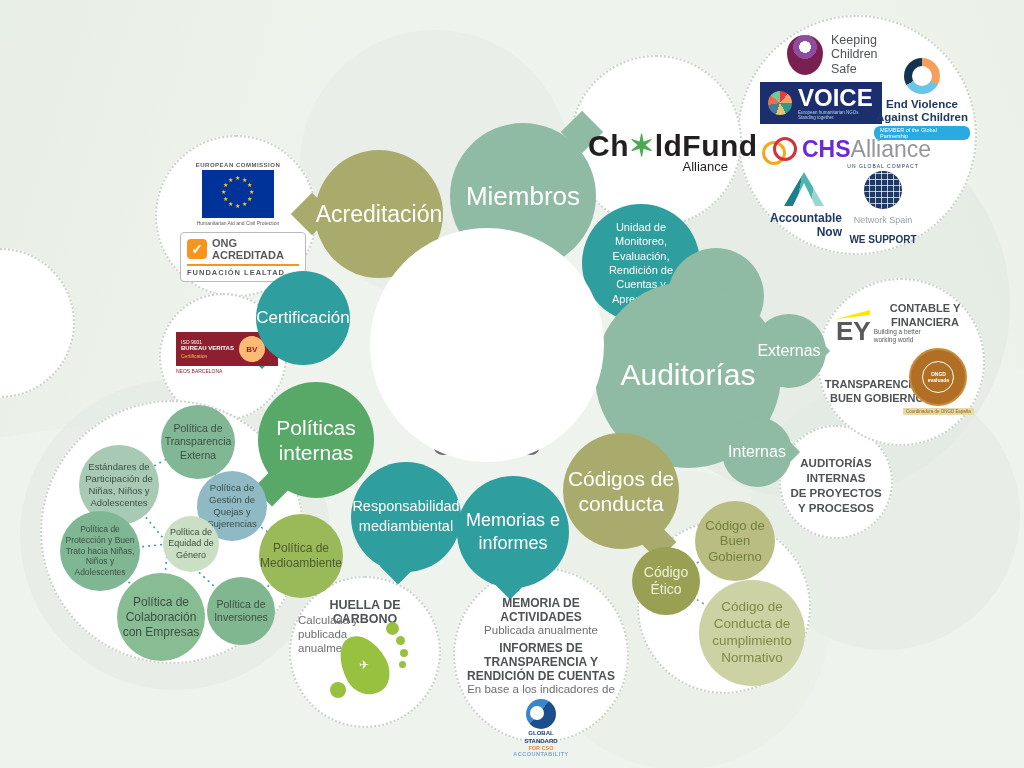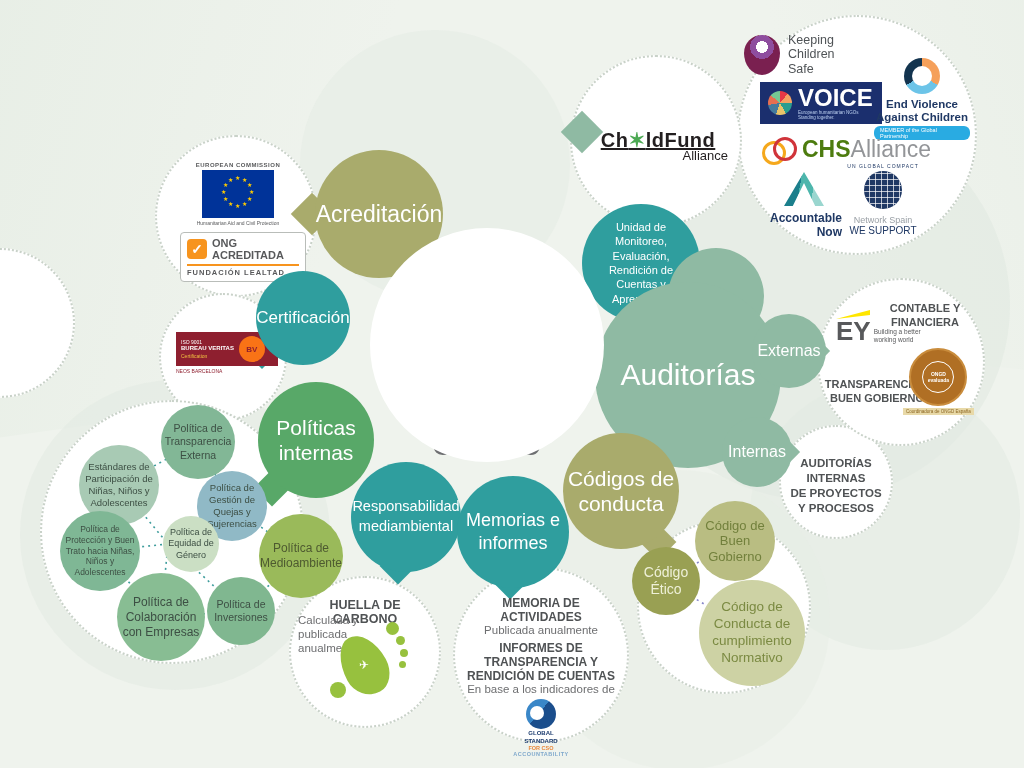--- a/index.html
+++ b/index.html
@@ -33,23 +33,23 @@
   .ong-box{width:112px;border:1px solid #b9bdb9;border-radius:4px;background:#fff;padding:4px 6px;}
   .ong-row{display:flex;align-items:center;gap:5px;}
   .ong-check{width:20px;height:20px;border-radius:4px;background:#f7941e;color:#fff;
              font-size:14px;font-weight:700;display:flex;align-items:center;justify-content:center;}
   .ong-name{color:#58595b;font-weight:700;font-size:11px;line-height:1.1;text-align:left;}
   .ong-sub{border-top:2px solid #f7941e;margin-top:3px;padding-top:2px;font-size:7.5px;
            letter-spacing:1px;color:#58595b;font-weight:700;}
   .bv-box{width:92px;background:#8e1f2f;color:#fff;display:flex;align-items:center;
           padding:4px 5px;gap:5px;}
   .bv-txt{text-align:left;line-height:1.2;}
-  .bv-seal{width:26px;height:26px;border-radius:50%;background:#f97316;color:#8e1f2f;
+  .bv-seal{width:26px;height:26px;border-radius:50%;background:#fdba74;color:#8e1f2f;
            font-size:8px;display:flex;align-items:center;justify-content:center;font-weight:700;}
-  .cf-logo{font-size:20px;color:#231f20;font-weight:600;letter-spacing:.5px;text-decoration:underline;}
+  .cf-logo{font-size:30px;color:#231f20;font-weight:600;letter-spacing:.5px;}
   .cf-person{color:#4ca953;font-weight:700;}
   .kcs-icon{width:36px;height:40px;border-radius:50% 50% 50% 50%/45% 45% 55% 55%;
             background:radial-gradient(circle at 50% 30%, #ffffff 0 6px, #8e4d9e 6px 12px, #7a2050 12px);}
   .voice-box{background:#1b2f6e;color:#fff;display:flex;align-items:center;gap:6px;padding:4px 8px;}
   .voice-star{width:24px;height:24px;border-radius:50%;
       background:conic-gradient(#e63946 0 40deg,#f4a261 40deg 90deg,#2a9d8f 90deg 150deg,#e9c46a 150deg 200deg,#457b9d 200deg 260deg,#e76f51 260deg 310deg,#76c893 310deg 360deg);}
   .evac-icon{width:36px;height:36px;border-radius:50%;
       background:conic-gradient(#f5a05a 0 120deg,#6cc4e8 120deg 240deg,#13344f 240deg 360deg);
       position:relative;}
   .evac-icon::after{content:"";position:absolute;inset:8px;background:#fff;border-radius:50%;}
@@ -89,21 +89,21 @@
 <div class="ray" style="left:-200px;top:-100px;width:900px;height:500px;background:linear-gradient(115deg,rgba(214,227,213,.45),rgba(214,227,213,0) 60%);transform:rotate(-8deg);"></div>
 <div class="ray" style="left:400px;top:-150px;width:900px;height:500px;background:linear-gradient(245deg,rgba(214,227,213,.4),rgba(214,227,213,0) 55%);transform:rotate(6deg);"></div>
 <div class="blob" style="left:620px;top:110px;width:390px;height:390px;background:#e1eae1;opacity:.6;"></div>
 <div class="blob" style="left:750px;top:380px;width:270px;height:270px;background:#e1eae1;opacity:.55;"></div>
 <div class="blob" style="left:300px;top:30px;width:270px;height:270px;background:#e4ece3;opacity:.5;"></div>
 <div class="blob" style="left:20px;top:380px;width:310px;height:310px;background:#e1eae1;opacity:.55;"></div>
 <div class="blob" style="left:530px;top:470px;width:300px;height:300px;background:#e6eee5;opacity:.45;"></div>
 <div class="circle white" style="left:-75px;top:248px;width:150px;height:150px;"></div>
 
 <div class="circle white" style="left:737px;top:15px;width:240px;height:240px;"></div>
-<div class="lbl" style="left:744px;top:33px;display:flex;gap:8px;align-items:center;z-index:4;">
+<div class="lbl" style="left:787px;top:33px;display:flex;gap:8px;align-items:center;z-index:4;">
   <div class="kcs-icon"></div>
   <div class="txt-dark" style="font-size:12.5px;line-height:1.15;width:64px;text-align:left;">Keeping Children Safe</div>
 </div>
 <div class="lbl voice-box" style="left:760px;top:82px;width:106px;">
   <div class="voice-star"></div>
   <div style="text-align:left;">
     <div style="font-weight:700;font-size:24px;line-height:1;">VOICE</div>
     <div style="font-size:4.5px;color:#bcd0f0;">European humanitarian NGOs</div>
     <div style="font-size:4.5px;color:#bcd0f0;">Standing together.</div>
   </div>
@@ -111,31 +111,31 @@
 <div class="lbl" style="left:874px;top:58px;width:96px;display:flex;flex-direction:column;align-items:center;z-index:4;">
   <div class="evac-icon"></div>
   <div class="navy" style="font-weight:700;font-size:11.5px;line-height:1.1;margin-top:4px;text-align:center;">End Violence Against Children</div>
   <div class="evac-badge" style="margin-top:3px;">MEMBER of the Global Partnership</div>
 </div>
 <div class="lbl" style="left:762px;top:136px;display:flex;align-items:center;gap:6px;z-index:4;">
   <div class="chs-rings">
         <i class="chs-r1"></i>
         <i class="chs-r2"></i>
       </div>
-  <div style="font-size:23px;font-weight:700;"><span style="color:#4d7c0f;">CHS</span><span style="color:#939598;font-weight:400;">Alliance</span></div>
+  <div style="font-size:23px;font-weight:700;"><span style="color:#6d28d9;">CHS</span><span style="color:#939598;font-weight:400;">Alliance</span></div>
 </div>
 <div class="lbl" style="left:766px;top:172px;width:76px;display:flex;flex-direction:column;align-items:center;z-index:4;">
   <div class="an-icon"></div>
   <div class="navy" style="font-weight:700;font-size:12px;line-height:1.15;margin-top:6px;text-align:right;">Accountable Now</div>
 </div>
 <div class="lbl" style="left:840px;top:163px;width:86px;display:flex;flex-direction:column;align-items:center;z-index:4;">
   <div style="font-size:5px;color:#1f3864;letter-spacing:1px;">UN GLOBAL COMPACT</div>
   <div class="ungc-globe" style="margin-top:2px;"></div>
   <div style="font-size:9px;color:#9aa0a6;margin-top:6px;">Network Spain</div>
-  <div class="navy" style="font-size:10px;font-weight:400;">WE SUPPORT</div>
+  <div class="navy" style="font-size:10px;font-weight:700;margin-top:9px;">WE SUPPORT</div>
 </div>
 
 <div class="circle white" style="left:570px;top:55px;width:172px;height:172px;"></div>
 <div class="lbl" style="left:588px;top:128px;width:140px;text-align:center;z-index:4;">
   <span class="cf-logo"><span>Ch</span><span class="cf-person">✶</span><span>ldFund</span></span>
   <div style="font-size:13px;color:#231f20;text-align:right;margin-top:-4px;">Alliance</div>
 </div>
 
 <div class="circle white" style="left:155px;top:135px;width:162px;height:162px;"></div>
 <div class="lbl" style="left:190px;top:162px;width:96px;display:flex;flex-direction:column;align-items:center;z-index:4;">
@@ -253,20 +253,23 @@
     <line x1="666" y1="581" x2="752" y2="633"></line>
   </g>
 </svg>
 
 <div class="tail olive" style="left:297px;top:199px;width:30px;height:30px;"></div>
 <div class="circle bubble olive" style="left:315px;top:150px;width:128px;height:128px;font-size:23px;">
   <span>Acreditación</span>
 </div>
 
 <div class="tail sage" style="left:567px;top:117px;width:30px;height:30px;"></div>
+<div class="circle bubble sage" style="left:450px;top:123px;width:146px;height:146px;font-size:26px;">
+  <span>Miembros</span>
+</div>
 
 <div class="tail teal" style="left:250px;top:340px;width:24px;height:24px;"></div>
 <div class="circle bubble teal" style="left:256px;top:271px;width:94px;height:94px;font-size:17px;">
   <span>Certificación</span>
 </div>
 
 <div class="circle bubble teal" style="left:582px;top:204px;width:118px;height:118px;font-size:11px;line-height:1.3;padding:10px;">
   <span>Unidad de Monitoreo, Evaluación, Rendición de Cuentas y Aprendizaje</span>
 </div>
 

